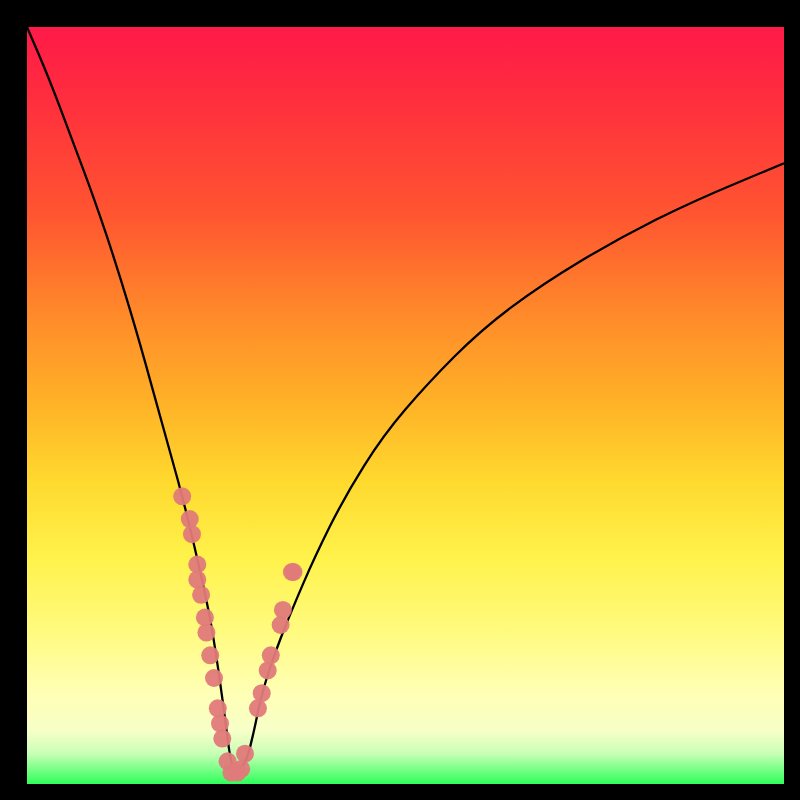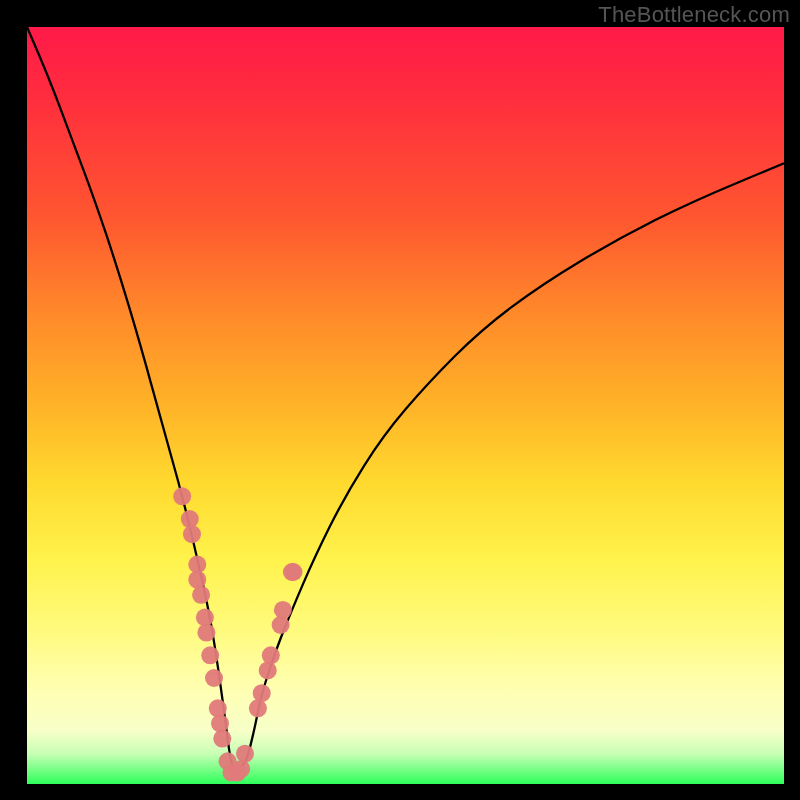--- a/index.html
+++ b/index.html
@@ -62,21 +62,20 @@
   }
   .dot {
     fill: #e07a7a;
     fill-opacity: 0.95;
   }
 </style>
 </head>
 <body>
 
 <div class="frame">
-  <div class="watermark">TheBottleneck.com</div>
   <div class="plot">
     <svg class="overlay" viewBox="0 0 757 757" preserveAspectRatio="none">
       <path id="curve-path" class="curve" d="M 0.0 0.0 Q 0.0 0.0 11.4 26.5 Q 22.7 53.0 34.1 83.3 Q 45.4 113.6 56.8 143.8 Q 68.1 174.1 79.5 208.2 Q 90.8 242.2 102.2 280.1 Q 113.5 317.9 124.9 359.6 Q 136.3 401.2 143.8 427.7 Q 151.4 454.2 159.0 484.5 Q 166.5 514.8 174.1 548.8 Q 181.7 582.9 185.5 605.6 Q 189.3 628.3 193.0 654.8 Q 196.8 681.3 200.6 711.6 Q 204.4 741.9 208.2 741.9 Q 212.0 741.9 215.7 738.1 Q 219.5 734.3 223.3 719.1 Q 227.1 704.0 230.9 685.1 Q 234.7 666.2 242.2 643.5 Q 249.8 620.7 257.4 601.8 Q 264.9 582.9 276.3 556.4 Q 287.7 529.9 302.8 499.6 Q 317.9 469.3 336.9 439.1 Q 355.8 408.8 378.5 382.3 Q 401.2 355.8 427.7 329.3 Q 454.2 302.8 484.5 280.1 Q 514.8 257.4 552.6 234.7 Q 590.5 212.0 628.3 193.0 Q 666.2 174.1 711.6 155.2 T 757.0 136.3"></path>
       <g id="dots">
           <circle cx="155.2" cy="469.3" r="9" class="dot" fill="#e07a7a"></circle>
           <circle cx="162.8" cy="492.1" r="9" class="dot" fill="#e07a7a"></circle>
           <circle cx="165.0" cy="507.2" r="9" class="dot" fill="#e07a7a"></circle>
           <circle cx="170.3" cy="537.5" r="9" class="dot" fill="#e07a7a"></circle>
           <circle cx="170.3" cy="552.6" r="9" class="dot" fill="#e07a7a"></circle>
           <circle cx="174.1" cy="567.8" r="9" class="dot" fill="#e07a7a"></circle>

